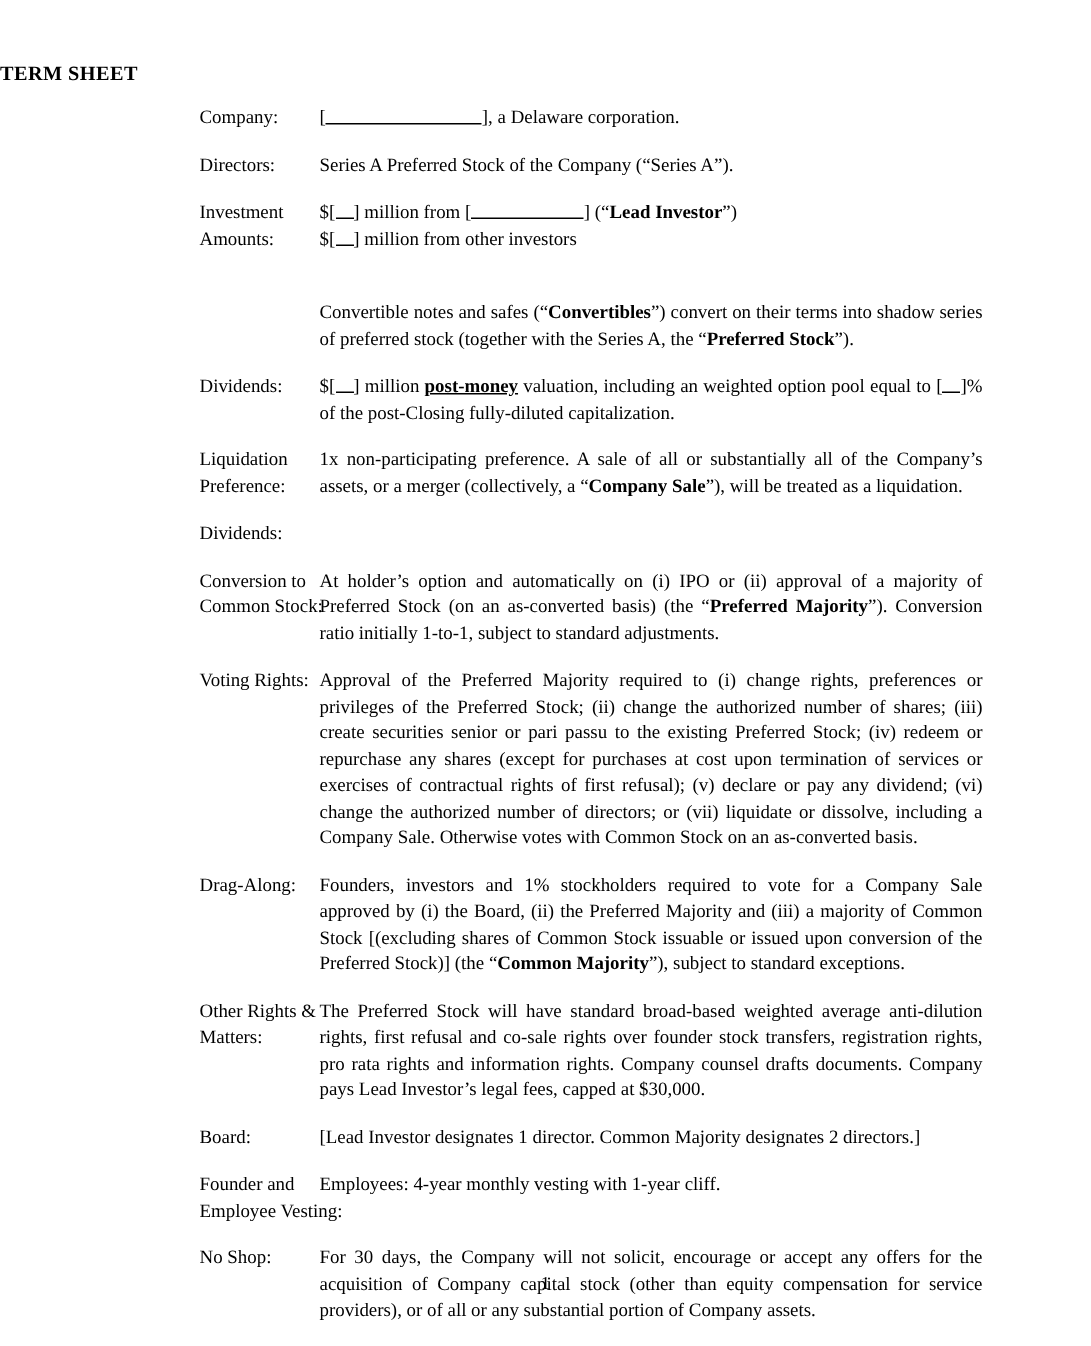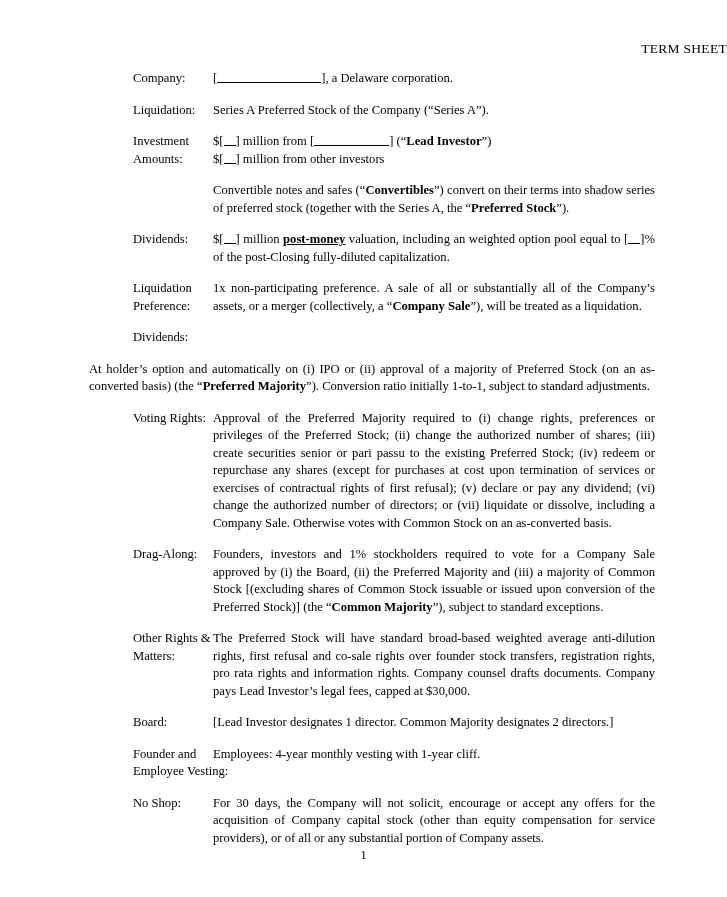--- a/index.html
+++ b/index.html
@@ -16,23 +16,23 @@
     font-family: "Liberation Serif", "DejaVu Serif", serif;
     color: #000000;
     box-sizing: border-box;
     overflow: hidden;
   }
   .doc-title {
     position: absolute;
     top: 41px;
     left: 0;
     width: 727px;
-    text-align: right;
+    text-align: left;
     font-size: 13.5px;
-    font-weight: normal;
+    font-weight: bold;
     letter-spacing: 0.3px;
   }
   .body-wrap {
     position: absolute;
     top: 70px;
     left: 89px;
     width: 566px;
   }
   .row {
     display: flex;
@@ -53,21 +53,21 @@
     flex: 1 1 auto;
     font-size: 12.6px;
     line-height: 17.5px;
     text-align: justify;
     text-justify: inter-word;
   }
   .content p {
     margin: 0;
   }
   .content p + p.spaced {
-    margin-top: 14px;
+    margin-top: 32px;
   }
   .nojust { text-align: left; }
   b { font-weight: bold; }
   u.bu { font-weight: bold; }
   
   .blank {
     display: inline-block;
     border-bottom: 1px solid #000;
     vertical-align: baseline;
     height: 12px;
@@ -98,21 +98,21 @@
       <div class="label">
         <div>Company:</div>
       </div>
       <div class="content nojust">
         <p><span>[</span><span class="blank blank-lg"></span><span>], a Delaware corporation.</span></p>
       </div>
     </div>
 
     <div class="row">
       <div class="label">
-        <div>Liquidation:</div>
+        <div>Directors:</div>
       </div>
       <div class="content nojust">
         <p>Series A Preferred Stock of the Company (“Series A”).</p>
       </div>
     </div>
 
     <div class="row">
       <div class="label">
         <div>Investment</div>
         <div>Amounts:</div>
@@ -143,20 +143,24 @@
       </div>
     </div>
 
     <div class="row">
       <div class="label">
         <div>Dividends:</div>
       </div>
     </div>
 
     <div class="row">
+      <div class="label">
+        <div>Conversion to</div>
+        <div>Common Stock:</div>
+      </div>
       <div class="content">
         <p><span>At holder’s option and automatically on (i) IPO or (ii) approval of a majority of Preferred Stock (on an as-converted basis) (the “</span><b>Preferred Majority</b><span>”).  Conversion ratio initially 1-to-1, subject to standard adjustments.</span></p>
       </div>
     </div>
 
     <div class="row">
       <div class="label">
         <div>Voting Rights:</div>
       </div>
       <div class="content">

